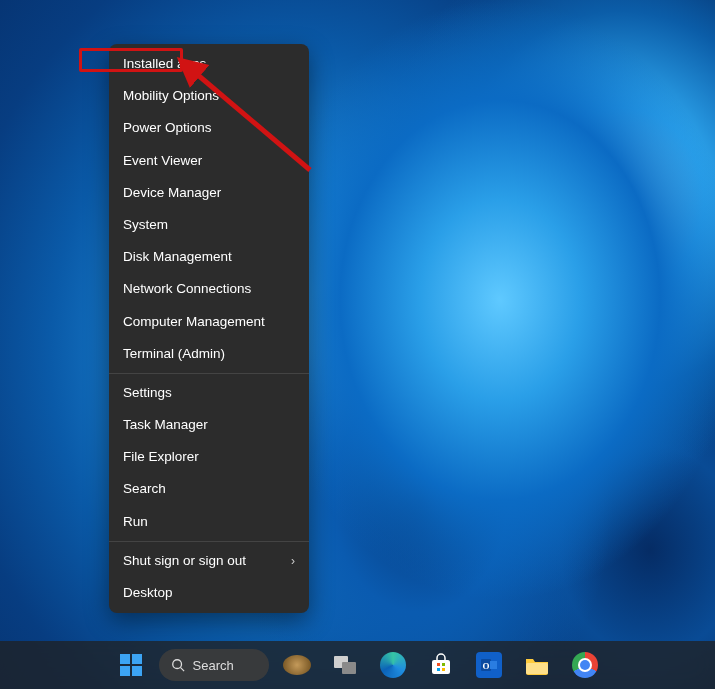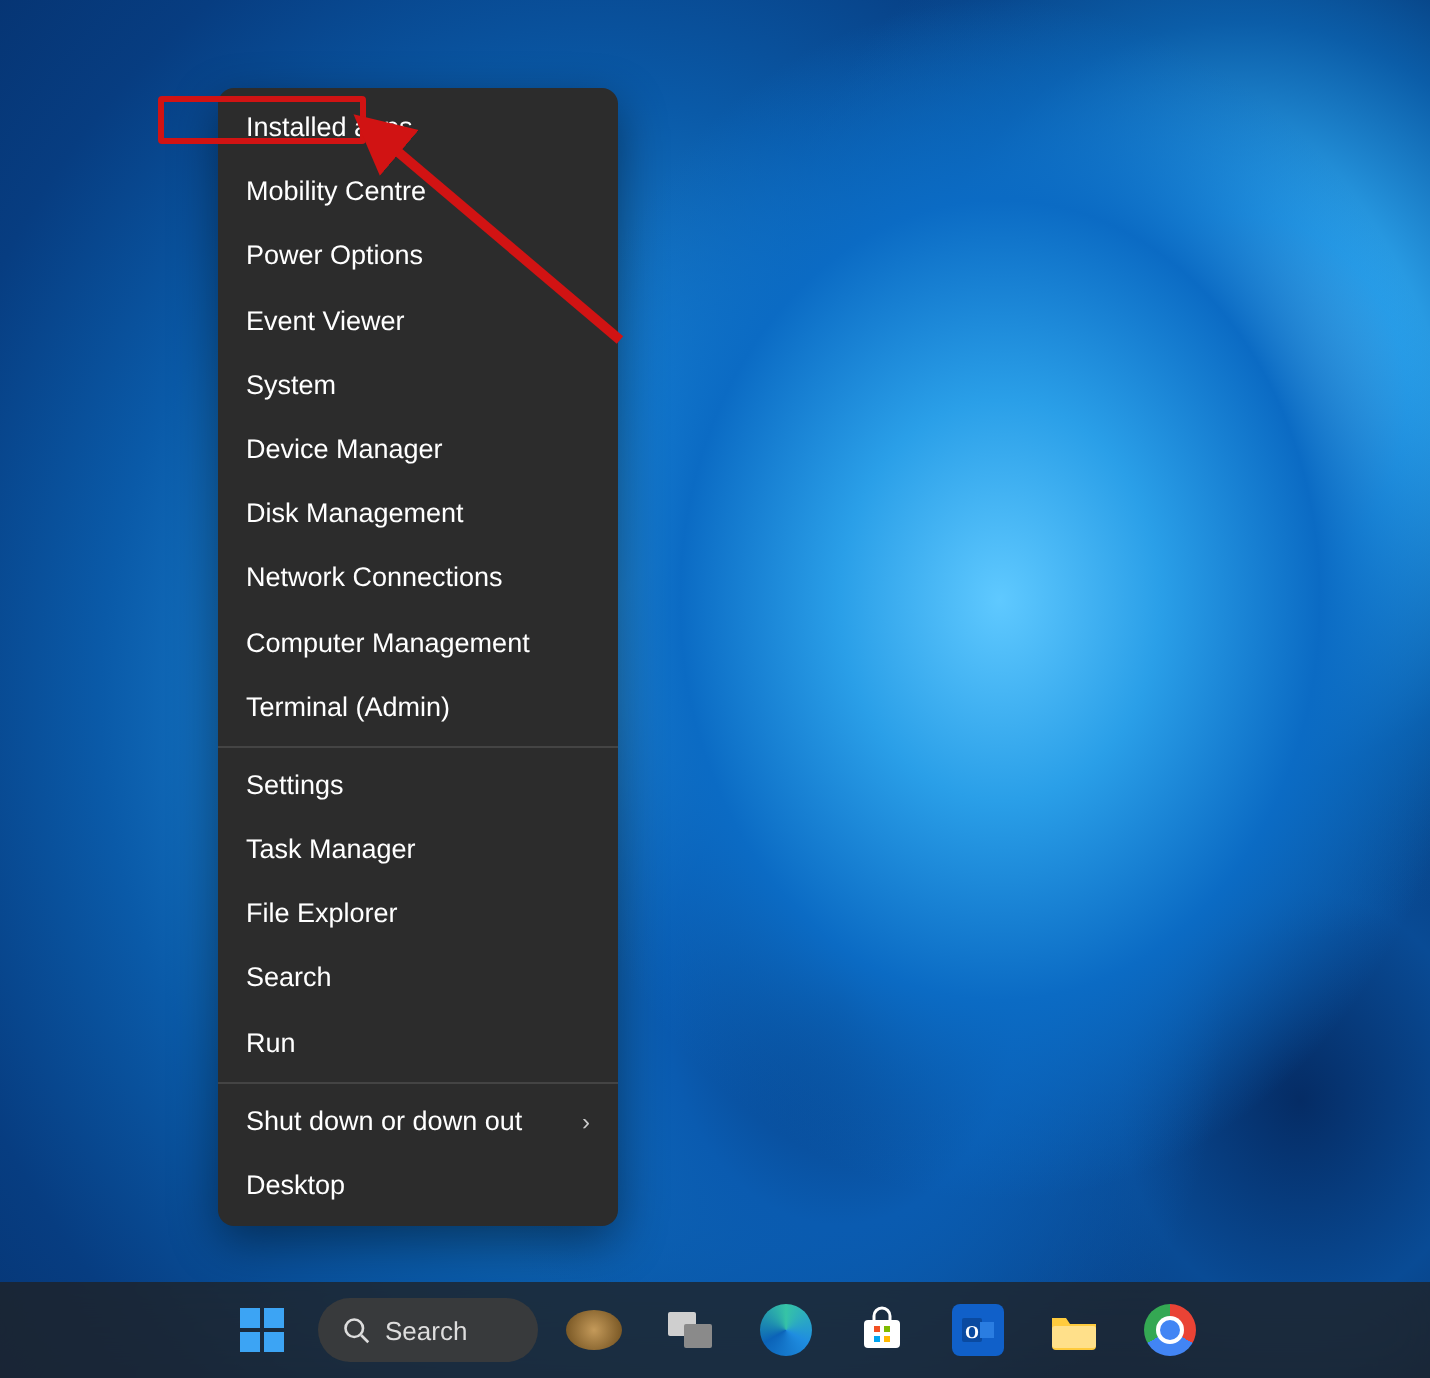--- a/index.html
+++ b/index.html
@@ -138,35 +138,35 @@
 </head>
 <body>
 
 <div class="wallpaper"></div>
 
 <div class="context-menu">
   <div class="menu-item">
       <span>Installed apps</span>
     </div>
   <div class="menu-item">
-      <span>Mobility Centre</span>
+      <span>Mobility Options</span>
     </div>
   <div class="menu-item">
       <span>Power Options</span>
     </div>
   <div class="menu-item">
       <span>Event Viewer</span>
     </div>
   <div class="menu-item">
+      <span>Device Manager</span>
+    </div>
+  <div class="menu-item">
       <span>System</span>
     </div>
   <div class="menu-item">
-      <span>Device Manager</span>
-    </div>
-  <div class="menu-item">
       <span>Disk Management</span>
     </div>
   <div class="menu-item">
       <span>Network Connections</span>
     </div>
   <div class="menu-item">
       <span>Computer Management</span>
     </div>
   <div class="menu-item">
       <span>Terminal (Admin)</span>
@@ -186,21 +186,21 @@
   <div class="menu-item">
       <span>Search</span>
     </div>
   <div class="menu-item">
       <span>Run</span>
     </div>
 
   <div class="menu-sep"></div>
 
   <div class="menu-item">
-    <span>Shut down or down out</span>
+    <span>Shut sign or sign out</span>
     <span class="chev">›</span>
   </div>
   <div class="menu-item">
       <span>Desktop</span>
     </div>
 </div>
 
 <div class="highlight-box"></div>
 
 <svg class="arrow-svg" width="160" height="160">

